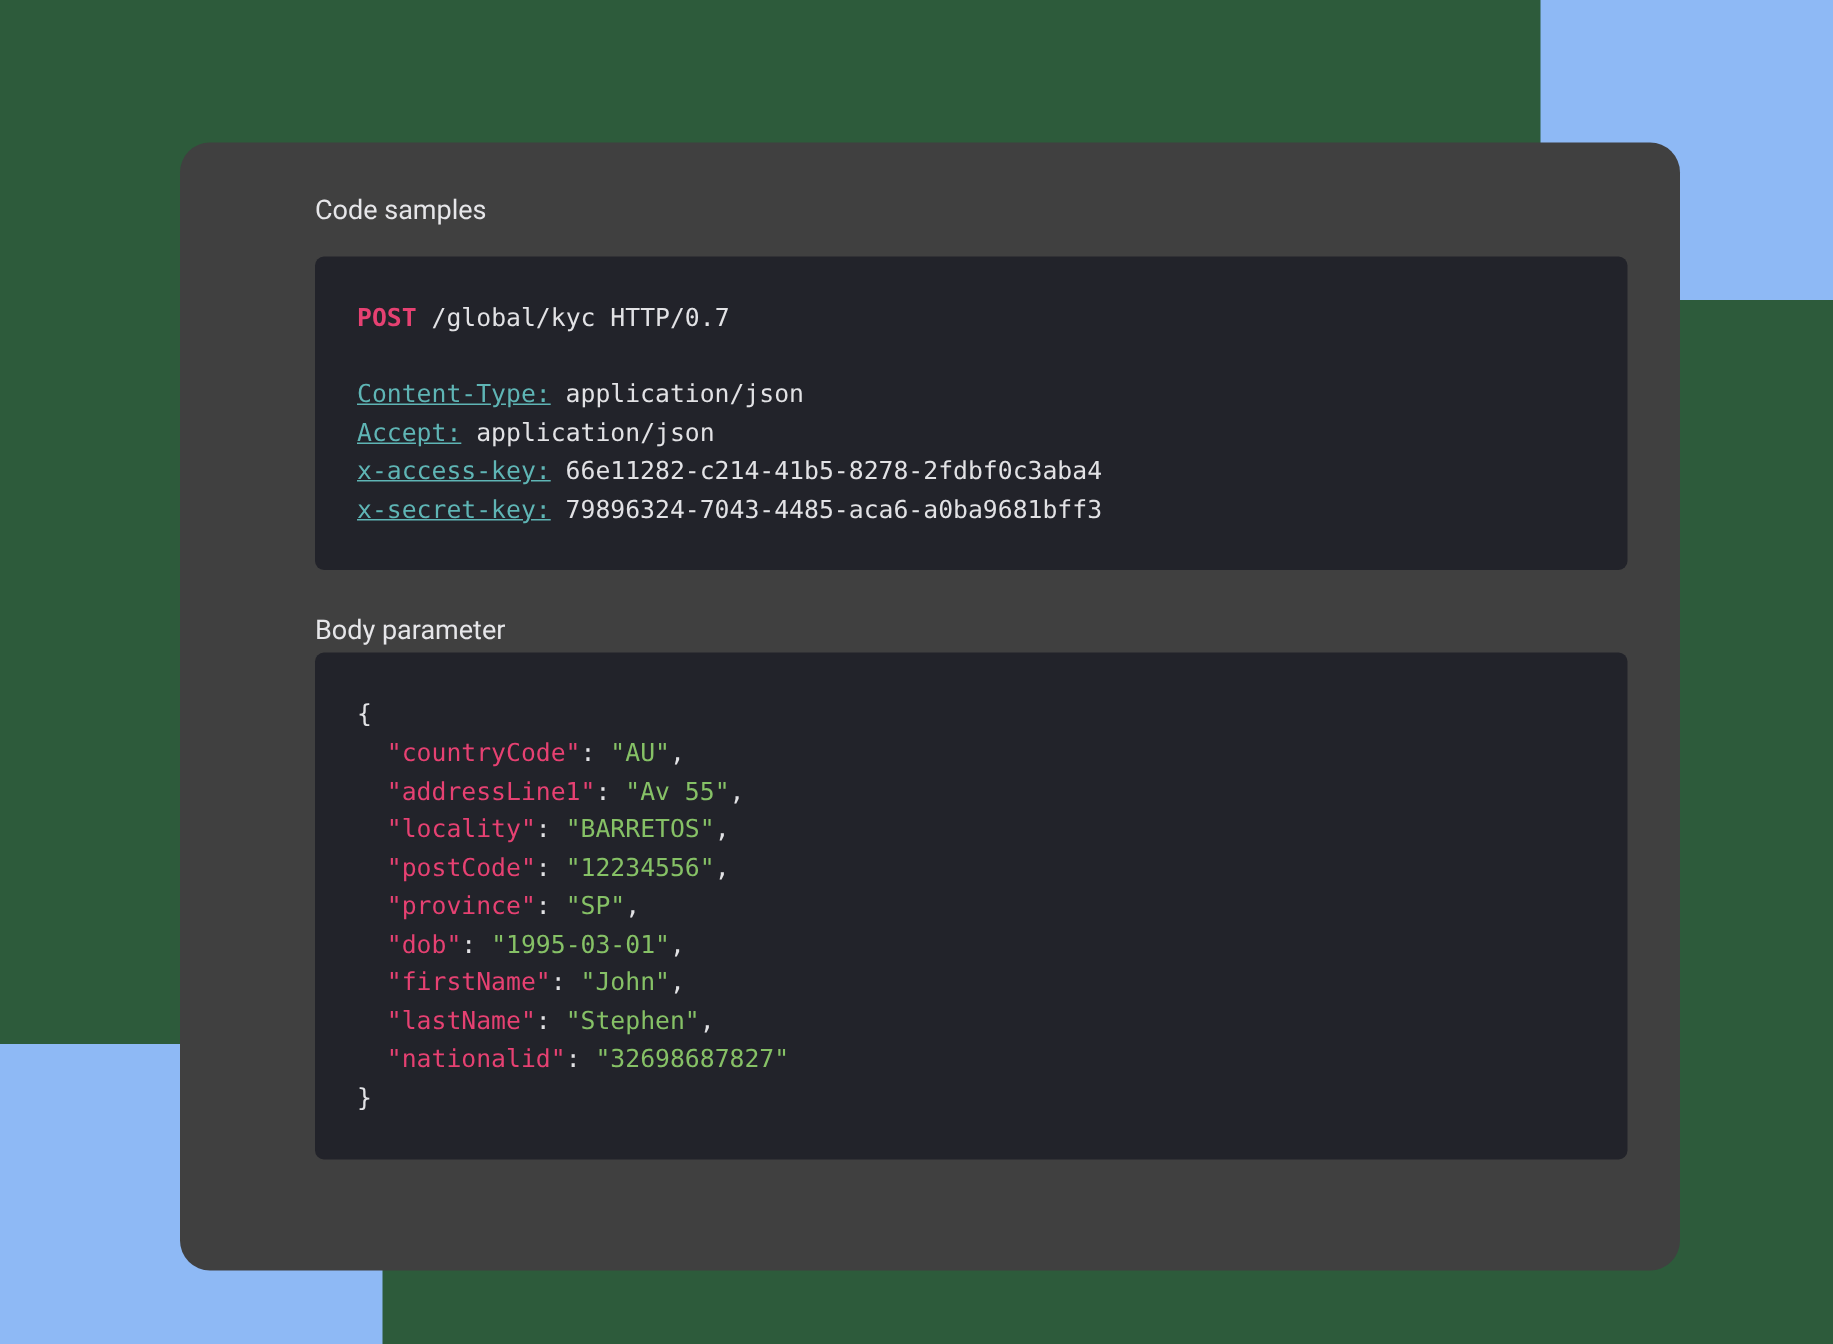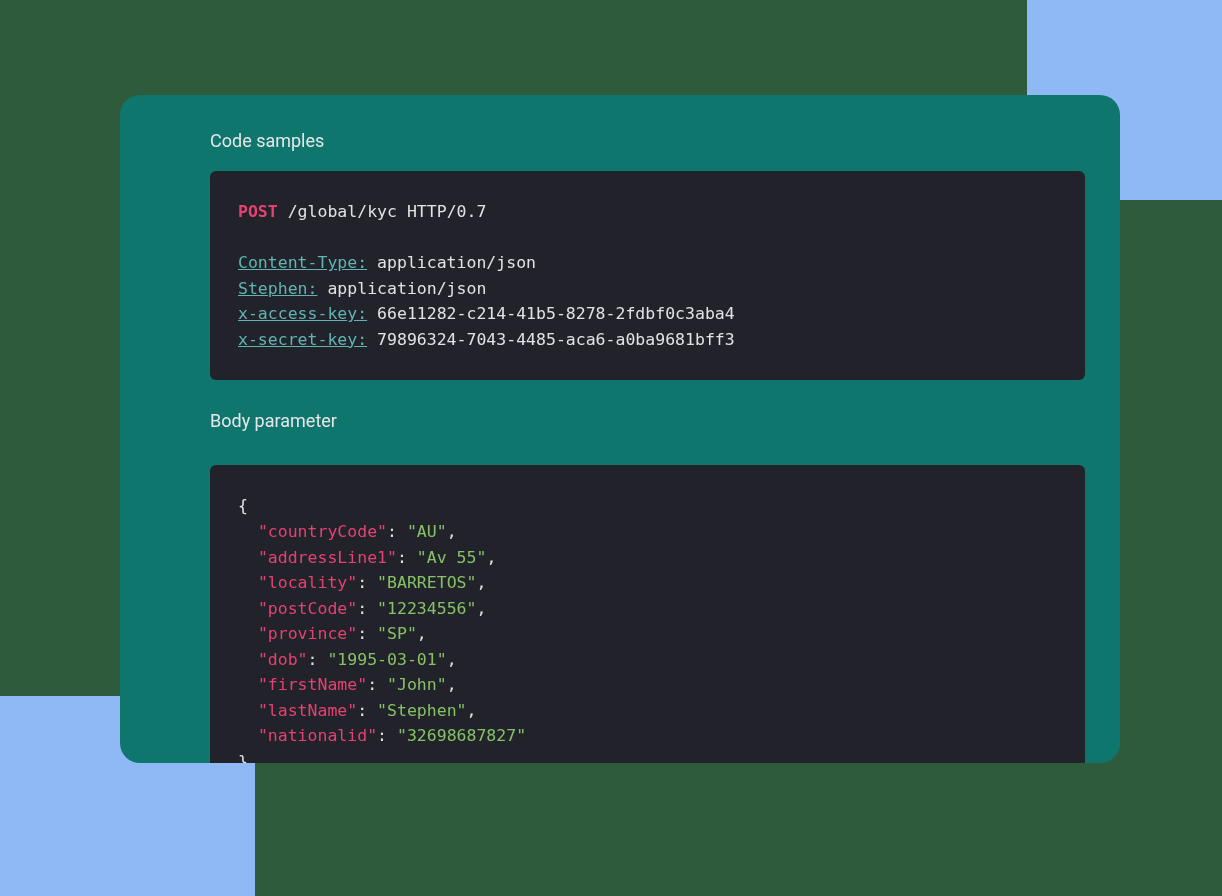--- a/index.html
+++ b/index.html
@@ -33,22 +33,22 @@
       height: 200px;
       background: #8eb9f5;
       border-radius: 0 20px 0 0;
       z-index: 1;
     }
     .card {
       position: absolute;
       top: 95px;
       left: 120px;
       width: 1000px;
-      height: 668px;
-      background: #0f766e;
+      height: 752px;
+      background: #404040;
       border-radius: 20px;
       z-index: 2;
       padding: 35px 35px 0 90px;
       color: #e6e6e9;
       overflow: hidden;
     }
     .section-title {
       font-size: 18px;
       font-weight: 400;
       color: #e6e6e9;
@@ -69,38 +69,38 @@
     }
     .tok-method { color: #e64172; font-weight: bold; }
     .tok-header { color: #5fb5b5; text-decoration: underline; }
     .tok-plain { color: #e2e2e5; }
     .tok-key { color: #e64172; }
     .tok-string { color: #86c166; }
     .body-section-title {
       font-size: 18px;
       font-weight: 400;
       color: #e6e6e9;
-      margin-bottom: 34px;
+      margin-bottom: 4px;
     }
   </style>
 </head>
 <body>
 
 <div class="decor-top-right"></div>
 <div class="decor-bottom-left"></div>
 
 <div class="card">
 
   <div class="section-title">Code samples</div>
 
   <div class="code-block">
     <div class="line"><span class="tok-method">POST</span><span class="tok-plain"> /global/kyc HTTP/0.7</span></div>
     <div class="line">&nbsp;</div>
     <div class="line"><span class="tok-header">Content-Type:</span><span class="tok-plain"> application/json</span></div>
-    <div class="line"><span class="tok-header">Stephen:</span><span class="tok-plain"> application/json</span></div>
+    <div class="line"><span class="tok-header">Accept:</span><span class="tok-plain"> application/json</span></div>
     <div class="line"><span class="tok-header">x-access-key:</span><span class="tok-plain"> 66e11282-c214-41b5-8278-2fdbf0c3aba4</span></div>
     <div class="line"><span class="tok-header">x-secret-key:</span><span class="tok-plain"> 79896324-7043-4485-aca6-a0ba9681bff3</span></div>
   </div>
 
   <div class="body-section-title">Body parameter</div>
 
   <div class="code-block">
     <div class="line"><span class="tok-plain">{</span></div>
     <div id="body-fields">
         <div class="line"><span class="tok-plain">  </span><span class="tok-key">"countryCode"</span><span class="tok-plain">: </span><span class="tok-string">"AU"</span><span class="tok-plain">,</span></div>

